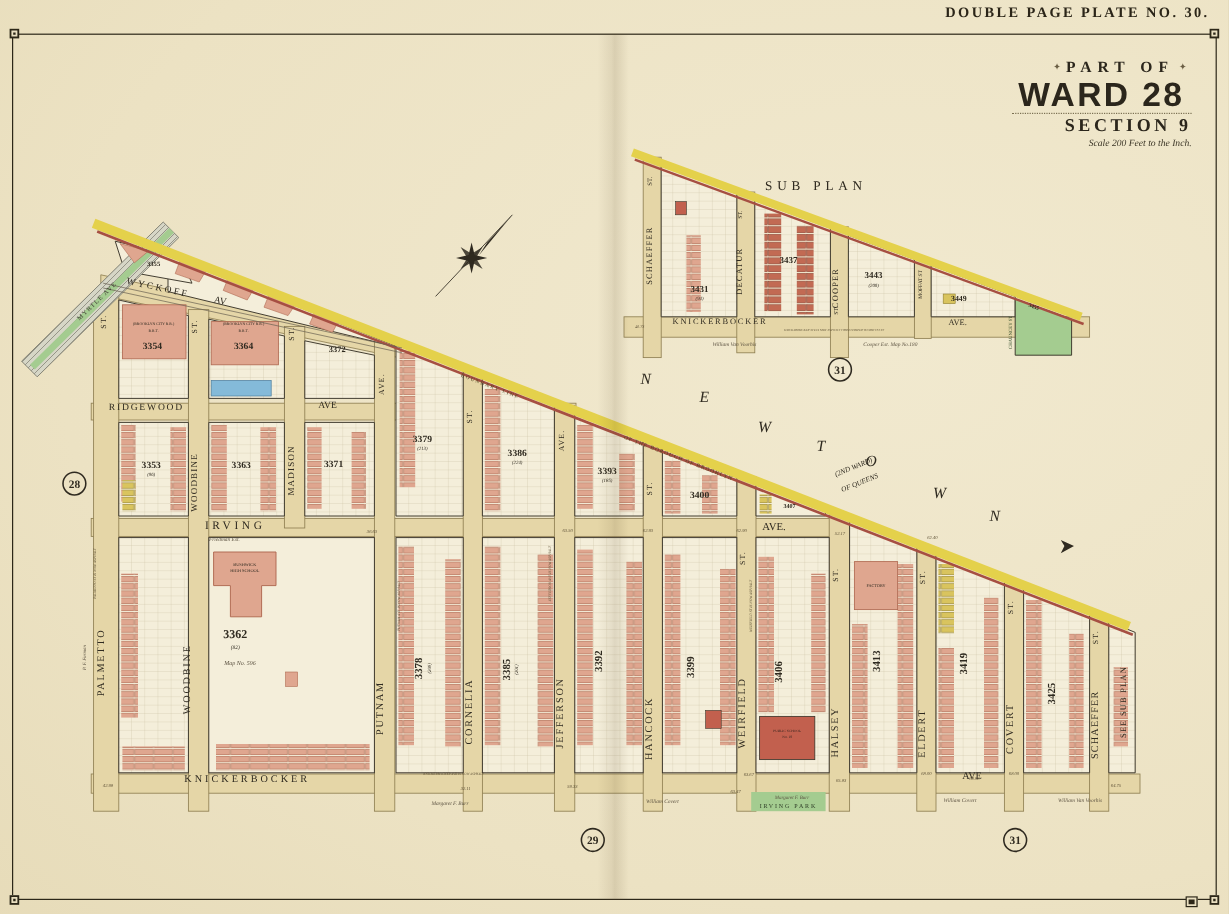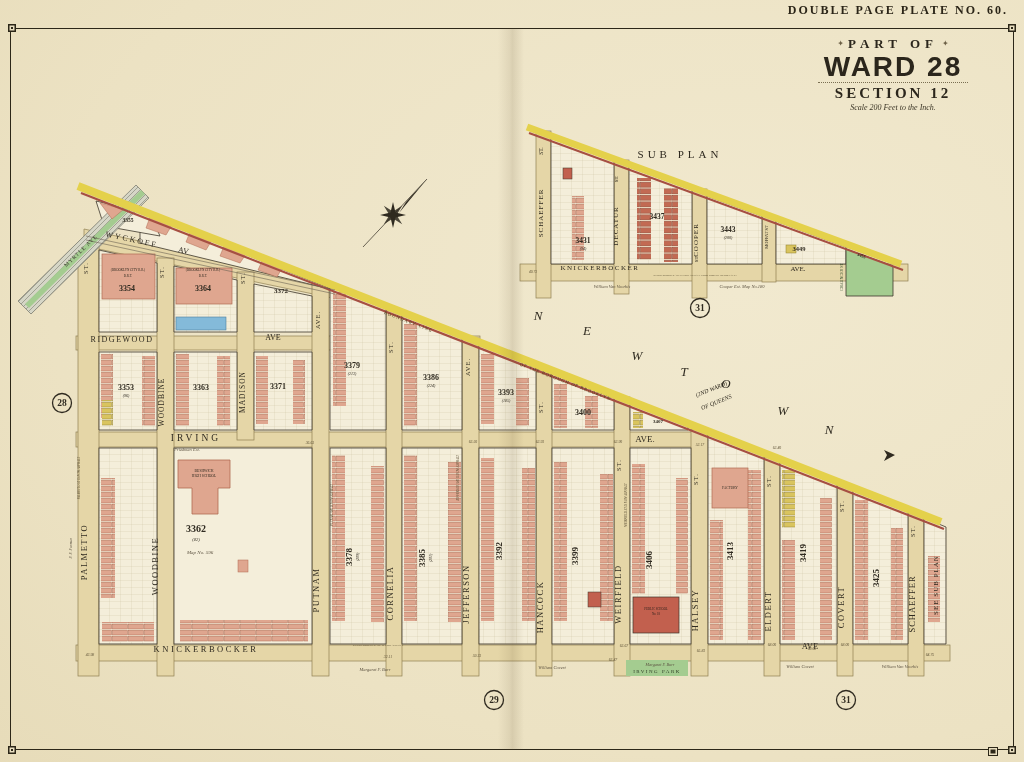--- a/index.html
+++ b/index.html
@@ -2,48 +2,48 @@
 <html><head>
 <meta charset="utf-8">
 <style>
   html,body{margin:0;padding:0;background:#d8cfae;}
   .sheet{position:relative;width:1024px;height:762px;overflow:hidden;
     background:radial-gradient(1250px 850px at 72% 38%, #f1e9cf 0%, #ece2c3 55%, #e3d7b2 100%);
     font-family:"Liberation Serif","DejaVu Serif",serif;color:#2f2a20;}
   .frame{position:absolute;left:10px;top:28px;right:10px;bottom:12px;border:1.7px solid #2c2718;pointer-events:none;}
   .corner{position:absolute;width:8px;height:8px;background:#2c2718;box-shadow:inset 0 0 0 1.5px #2c2718, inset 0 0 0 3px #e9dfc0;}
   .plate-label{position:absolute;top:3px;right:16px;font-weight:bold;font-size:12px;letter-spacing:2px;color:#2b2518;}
-  .title-block{position:absolute;left:793px;top:36px;width:200px;text-align:center;color:#2b261c;}
+  .title-block{position:absolute;left:793px;top:48px;width:200px;text-align:right;color:#2b261c;}
   .t-partof{font-size:13px;font-weight:bold;letter-spacing:5px;}
   .t-partof .orn{font-family:"DejaVu Sans",sans-serif;font-size:8px;color:#6b5f45;letter-spacing:0;vertical-align:2px;padding:0 4px;}
   .t-ward{font-family:Liberation Sans, sans-serif;font-size:28px;font-weight:bold;letter-spacing:2px;line-height:1.05;
     border-bottom:1px dotted #7a6f52;display:inline-block;padding:0 6px 1px 6px;}
   .t-section{font-size:15px;font-weight:bold;letter-spacing:3px;margin-top:2px;}
   .t-scale{font-size:8px;font-style:italic;margin-top:1px;color:#3a3425;}
   .fold{position:absolute;top:28px;bottom:12px;left:498px;width:26px;
     background:linear-gradient(90deg,transparent,rgba(96,78,46,.10) 45%,rgba(96,78,46,.15) 55%,transparent);pointer-events:none;}
   .ornament-br{position:absolute;right:26px;bottom:6px;width:10px;height:9px;background:#2c2718;
     box-shadow:inset 0 0 0 1px #2c2718, inset 0 0 0 2.5px #e9dfc0;}
   svg{position:absolute;left:0;top:0;}
 </style>
 </head>
 <body>
 
 <div class="sheet">
-  <div class="plate-label">DOUBLE PAGE PLATE NO. 60.</div>
+  <div class="plate-label">DOUBLE PAGE PLATE NO. 30.</div>
   <div class="frame"></div>
   <div class="corner" style="left:8px;top:24px;"></div>
   <div class="corner" style="right:8px;top:24px;"></div>
   <div class="corner" style="left:8px;bottom:8px;"></div>
   <div class="corner" style="right:8px;bottom:8px;"></div>
 
   <div class="title-block">
     <div class="t-partof"><span class="orn">✦</span><span>PART OF</span><span class="orn">✦</span></div>
     <div><span class="t-ward">WARD 28</span></div>
-    <div class="t-section">SECTION 12</div>
+    <div class="t-section">SECTION 9</div>
     <div class="t-scale">Scale 200 Feet to the Inch.</div>
   </div>
 
   <svg id="map-svg" width="1024" height="762" viewBox="0 0 1024 762">
     <defs>
       <pattern id="ph" width="16" height="6" patternUnits="userSpaceOnUse">
         <rect width="16" height="6" fill="#f4eeda"></rect>
         <rect x="0.6" y="0.4" width="14.8" height="4.6" fill="#dfa68f" stroke="#b06a52" stroke-width="0.5"></rect>
       </pattern>
       <pattern id="phd" width="16" height="6.5" patternUnits="userSpaceOnUse">

